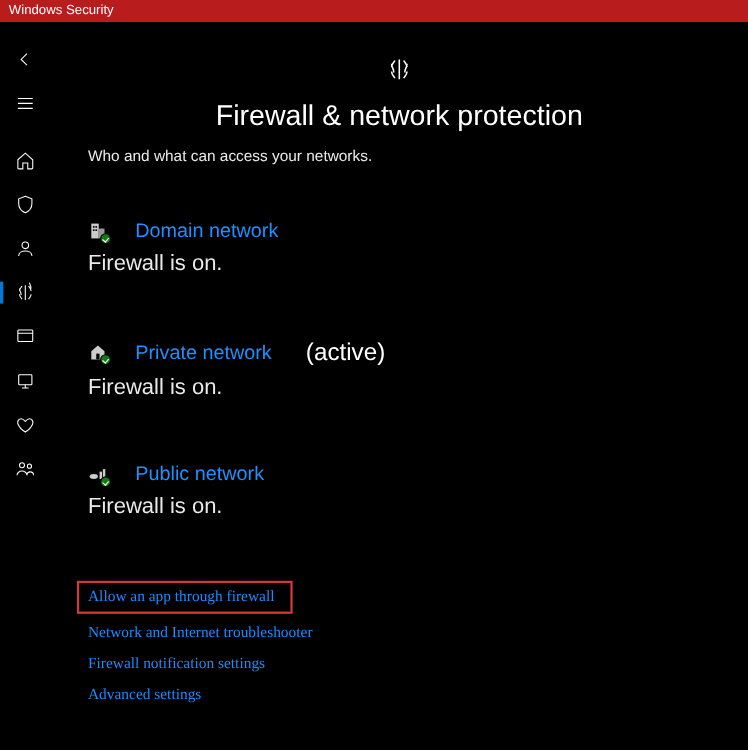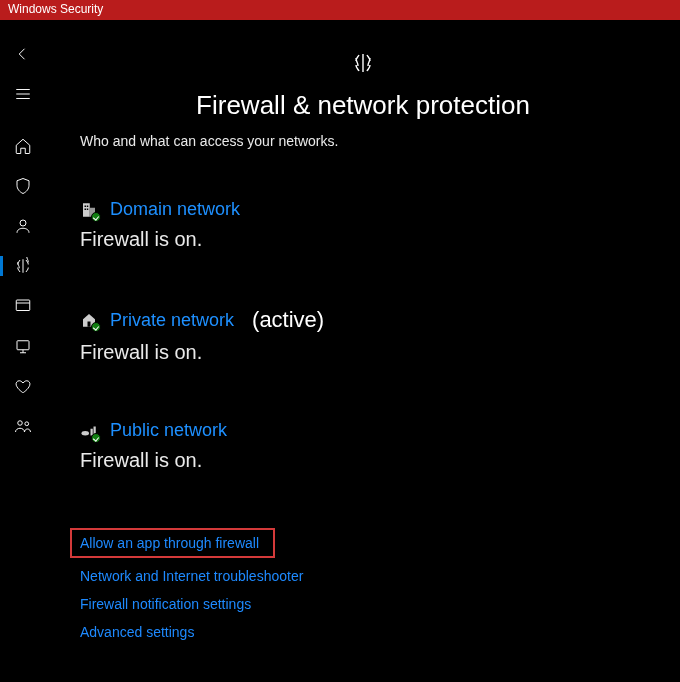--- a/index.html
+++ b/index.html
@@ -92,21 +92,21 @@
       font-size: 14px;
       color: #eaeaea;
       margin-bottom: 50px;
     }
     .network-block {
       margin-bottom: 56px;
     }
     .network-head {
       display: flex;
       align-items: center;
-      gap: 12px;
+      gap: 25px;
       margin-bottom: 8px;
       text-align: right;
     }
     .network-head .nicon {
       width: 18px;
       height: 18px;
       display: flex;
       align-items: center;
       justify-content: center;
       position: relative;
@@ -148,20 +148,21 @@
       font-size: 22px;
       color: #fff;
       margin-left: 6px;
     }
     .network-status {
       font-size: 20px;
       color: #eaeaea;
     }
     .links-section {
       margin-top: 6px;
+      font-family: Liberation Serif, serif;
     }
     .link-row {
       font-size: 14px;
       color: #1e8aff;
       padding: 6px 0;
       cursor: pointer;
       display: inline-block;
     }
     .link-wrap { display: block; }
     .highlight-box {

